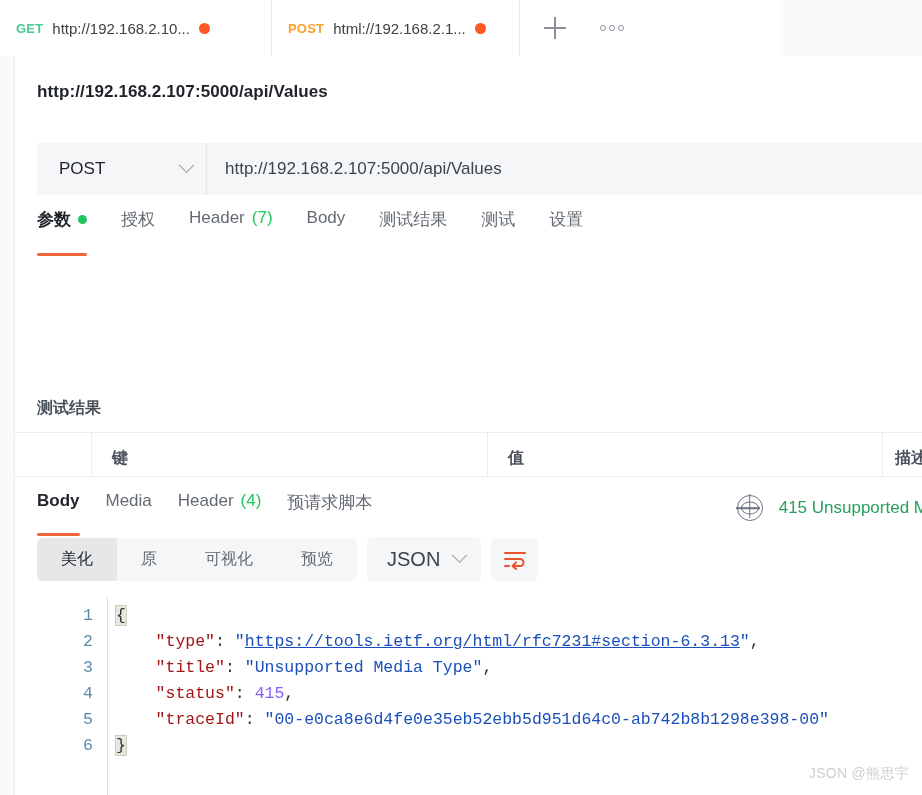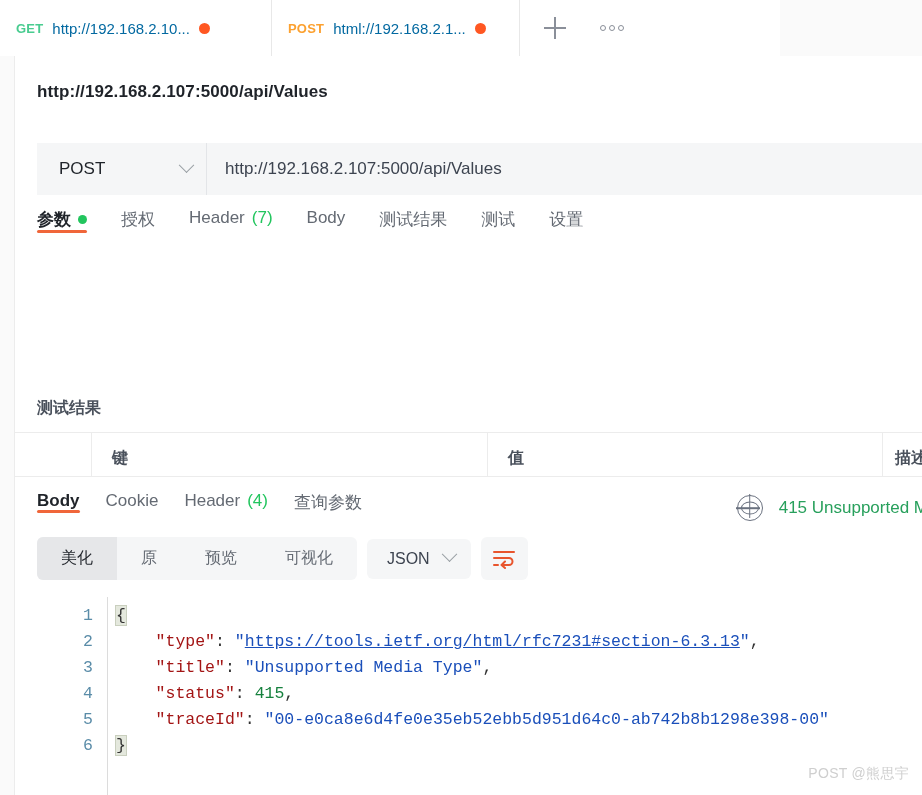--- a/index.html
+++ b/index.html
@@ -36,21 +36,21 @@
   .reqtab .method {
     font-size: 13px;
     font-weight: bold;
     letter-spacing: .2px;
     flex: 0 0 auto;
   }
   .m-get { color: #49cc90; }
   .m-post { color: #fca130; }
   .reqtab .turl {
     font-size: 15px;
-    color: #0369a1;
+    color: #404040;
     white-space: nowrap;
     overflow: hidden;
     text-overflow: clip;
     flex: 0 0 auto;
   }
   .dot {
     width: 11px; height: 11px;
     border-radius: 50%;
     background: #ff5722;
     flex: 0 0 auto;
@@ -146,21 +146,21 @@
     position: absolute; left: 22px; top: 80px;
     width: 886px; height: 44px;
     display: flex; align-items: flex-start;
     gap: 34px;
   }
   .rtab {
     position: relative;
     font-size: 17px;
     color: #646a73;
     cursor: pointer;
-    padding-bottom: 2px;
+    padding-bottom: 25px;
     white-space: nowrap;
     display: flex; align-items: center; gap: 7px;
   }
   .rtab.active { color: #1f2329; font-weight: bold; }
   .rtab.active:after {
     content: ""; position: absolute;
     left: 0; bottom: 0; width: 100%; height: 3px;
     background: #f0663a;
     border-radius: 2px;
   }
@@ -263,21 +263,21 @@
   .seg div {
     padding: 11px 24px;
     font-size: 16px; color: #646a73;
     cursor: pointer;
   }
   .seg div.on { background: #e6e7e9; color: #1f2329; }
   .jsonsel {
     display: flex; align-items: center; gap: 14px;
     background: #f5f6f7; border-radius: 6px;
     padding: 11px 16px 11px 20px;
-    font-size: 16px; color: #3d4450;
+    font-size: 20px; color: #3d4450;
     cursor: pointer;
   }
   .wrapbtn {
     width: 47px; height: 43px;
     background: #f5f6f7; border-radius: 6px;
     display: flex; align-items: center; justify-content: center;
     cursor: pointer;
   }
 
   
@@ -303,21 +303,21 @@
   .codebody {
     flex: 1 1 auto;
     padding-top: 6px;
     padding-left: 8px;
     border-left: 1px solid #dcdcdc;
     white-space: pre;
     color: #333;
   }
   .k { color: #a31515; }
   .s { color: #1a4fba; }
-  .n { color: #15803d; }
+  .n { color: #8b5cf6; }
   .p { color: #333333; }
   .lnk { color: #1a4fba; text-decoration: underline; }
   .brace { background: #e4e8dd; outline: 1px solid #c9cfbe; color: #333; }
 
   .watermark {
     position: absolute; right: 13px; bottom: 12px;
     font-size: 14px; color: #cfcfcf;
     letter-spacing: .3px;
   }
 </style>
@@ -413,44 +413,44 @@
     </div>
   </div>
 
   <div class="respanel">
 
     <div class="restabs">
       <div class="rtab active">
         <span>Body</span>
       </div>
       <div class="rtab">
-        <span>Cookie</span>
+        <span>Media</span>
       </div>
       <div class="rtab">
         <span>Header</span>
         <span class="cnt">(4)</span>
       </div>
       <div class="rtab">
-        <span>查询参数</span>
+        <span>预请求脚本</span>
       </div>
     </div>
 
     <div class="status">
       <span class="globe">
           <i></i>
         </span>
       <span class="statustext">415 Unsupported M</span>
     </div>
 
     <div class="fmtbar">
       <div class="seg">
         <div class="on">美化</div>
         <div>原</div>
+        <div>可视化</div>
         <div>预览</div>
-        <div>可视化</div>
       </div>
       <div class="jsonsel">
         <span>JSON</span>
         <span class="chev"></span>
       </div>
       <div class="wrapbtn">
         <svg width="24" height="20" viewBox="0 0 24 20">
           <path d="M2 3 H22" stroke="#e8552d" stroke-width="2" stroke-linecap="round" fill="none"></path>
           <path d="M2 9 H17 a3.5 3.5 0 0 1 0 7 H10" stroke="#e8552d" stroke-width="2" stroke-linecap="round" fill="none"></path>
           <path d="M13 12.5 L9.5 16 L13 19" stroke="#e8552d" stroke-width="2" stroke-linecap="round" stroke-linejoin="round" fill="none"></path>
@@ -470,14 +470,14 @@
       </div>
       <div class="codebody"><span class="brace">{</span>
     <span class="k">"type"</span><span class="p">: </span><span class="s">"</span><span class="lnk">https://tools.ietf.org/html/rfc7231#section-6.3.13</span><span class="s">"</span><span class="p">,</span>
     <span class="k">"title"</span><span class="p">: </span><span class="s">"</span><span class="s">Unsupported Media Type</span><span class="s">"</span><span class="p">,</span>
     <span class="k">"status"</span><span class="p">: </span><span class="n">415</span><span class="p">,</span>
     <span class="k">"traceId"</span><span class="p">: </span><span class="s">"</span><span class="s">00-e0ca8e6d4fe0e35eb52ebb5d951d64c0-ab742b8b1298e398-00</span><span class="s">"</span>
 <span class="brace">}</span></div>
     </div>
   </div>
 
-  <div class="watermark">POST @熊思宇</div>
+  <div class="watermark">JSON @熊思宇</div>
 </div>
 
 </body></html>

